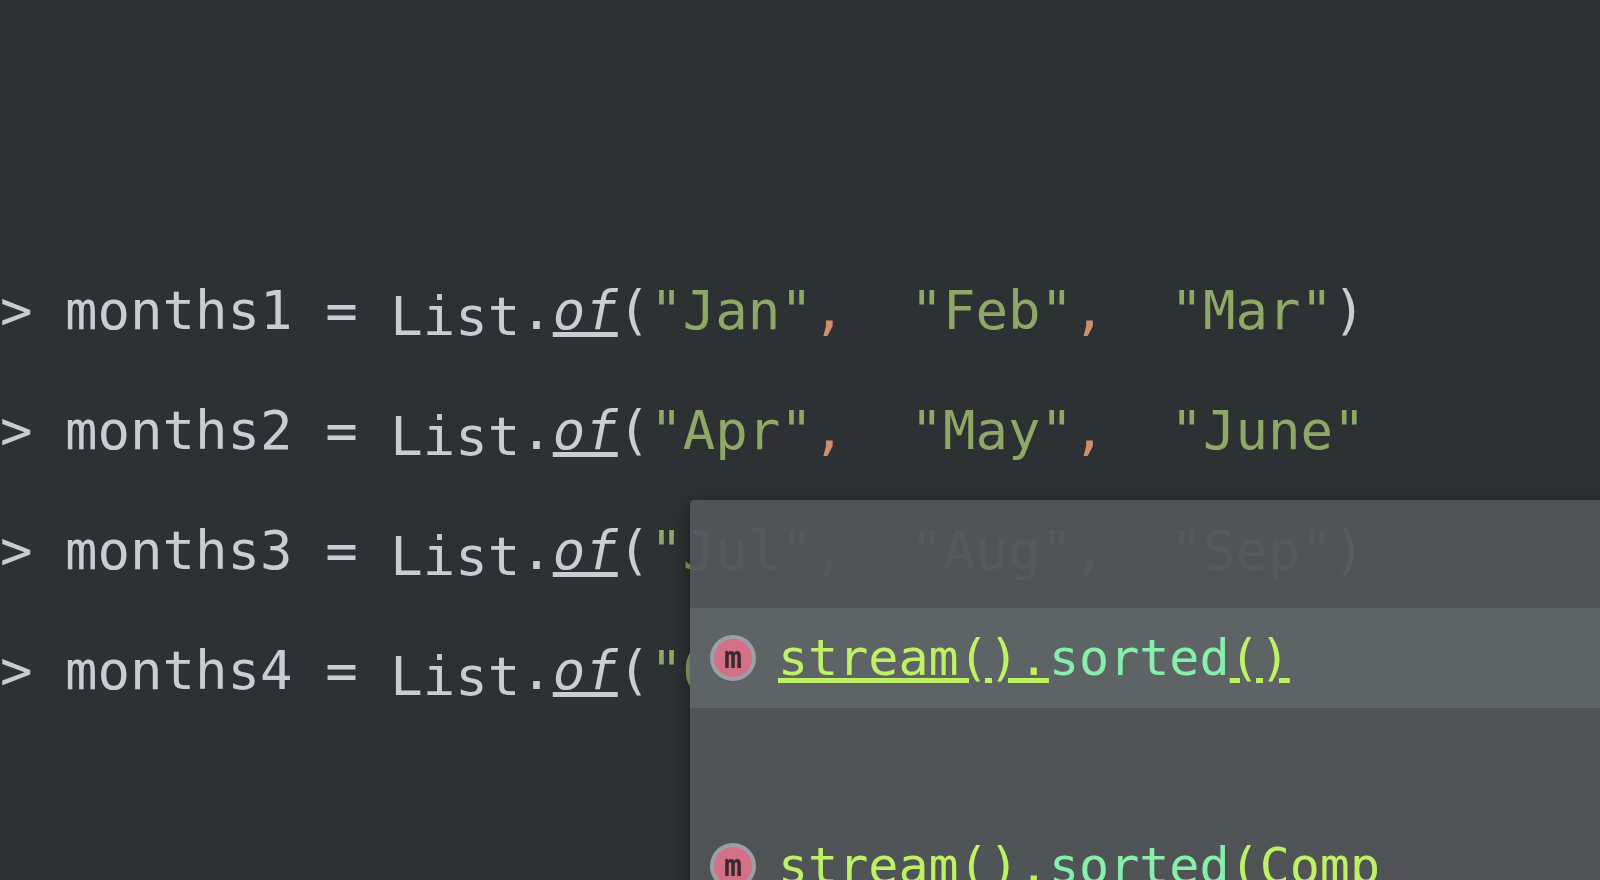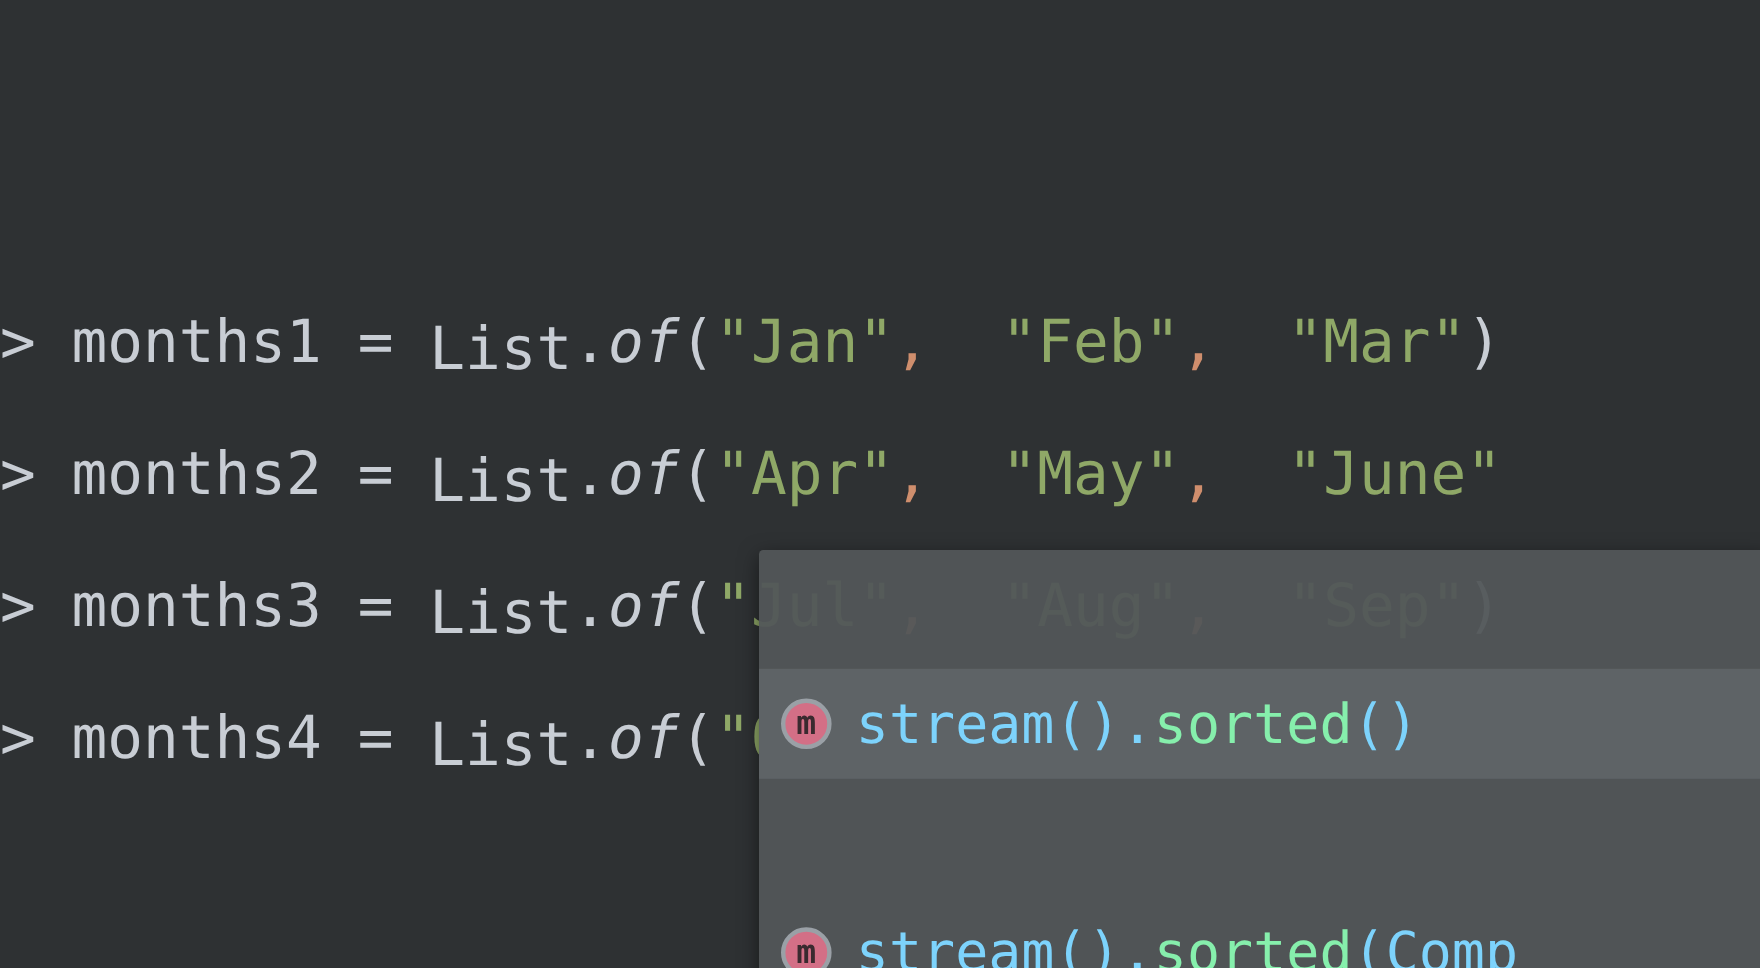--- a/index.html
+++ b/index.html
@@ -22,21 +22,21 @@
   }
   .line {
     height: 120px;
     display: flex;
     align-items: center;
     padding-left: 0;
   }      
   .t-id    { color: #c8cdd4; }      
   .t-op    { color: #c8cdd4; }
   .t-cls   { color: #c8cdd4; margin-top: 12px; }
-  .t-meth  { color: #c8cdd4; font-style: italic; }
+  .t-meth  { color: #c8cdd4; font-style: italic; text-decoration: underline; }
   .t-par   { color: #c8cdd4; }
   .t-str   { color: #8fa867; }      
   .t-comma { color: #cf8e6d; }
 
   
   .popup {
     position: absolute;
     left: 690px;
     top: 500px;
     width: 920px;
@@ -61,21 +61,21 @@
   .m-badge {
     width: 46px; height: 46px;
     border-radius: 50%;
     background: #d36f86;
     border: 4px solid #9aa0a6;
     display: flex; align-items: center; justify-content: center;
     font-size: 30px; color: #3a2a2f; font-weight: 600;
     flex: 0 0 auto;
   }
   .popup-text { white-space: pre; }
-  .pm-call   { color: #7dd3fc; }
+  .pm-call   { color: #bef264; text-decoration: underline; }
   .pm-method { color: #86efac; }
 </style>
 </head>
 <body>
 
 <div class="editor">
 
   
   <div id="code-lines"><div class="line"><span class="t-id">&gt; </span><span class="t-id">months1</span><span class="t-id"> </span><span class="t-op">=</span><span class="t-id"> </span><span class="t-cls">List</span><span class="t-id">.</span><span class="t-meth">of</span><span class="t-par">(</span><span class="t-str">"Jan"</span><span class="t-comma">,</span><span class="t-id">  </span><span class="t-str">"Feb"</span><span class="t-comma">,</span><span class="t-id">  </span><span class="t-str">"Mar"</span><span class="t-par">)</span></div><div class="line"><span class="t-id">&gt; </span><span class="t-id">months2</span><span class="t-id"> </span><span class="t-op">=</span><span class="t-id"> </span><span class="t-cls">List</span><span class="t-id">.</span><span class="t-meth">of</span><span class="t-par">(</span><span class="t-str">"Apr"</span><span class="t-comma">,</span><span class="t-id">  </span><span class="t-str">"May"</span><span class="t-comma">,</span><span class="t-id">  </span><span class="t-str">"June"</span><span class="t-par"></span></div><div class="line"><span class="t-id">&gt; </span><span class="t-id">months3</span><span class="t-id"> </span><span class="t-op">=</span><span class="t-id"> </span><span class="t-cls">List</span><span class="t-id">.</span><span class="t-meth">of</span><span class="t-par">(</span><span class="t-str">"Jul"</span><span class="t-comma">,</span><span class="t-id">  </span><span class="t-str">"Aug"</span><span class="t-comma">,</span><span class="t-id">  </span><span class="t-str">"Sep"</span><span class="t-par">)</span></div><div class="line"><span class="t-id">&gt; </span><span class="t-id">months4</span><span class="t-id"> </span><span class="t-op">=</span><span class="t-id"> </span><span class="t-cls">List</span><span class="t-id">.</span><span class="t-meth">of</span><span class="t-par">(</span><span class="t-str">"Oct"</span><span class="t-comma">,</span><span class="t-id">  </span><span class="t-str">"Nov"</span><span class="t-comma">,</span><span class="t-id">  </span><span class="t-str">"Dev"</span><span class="t-par">)</span></div></div>
 

